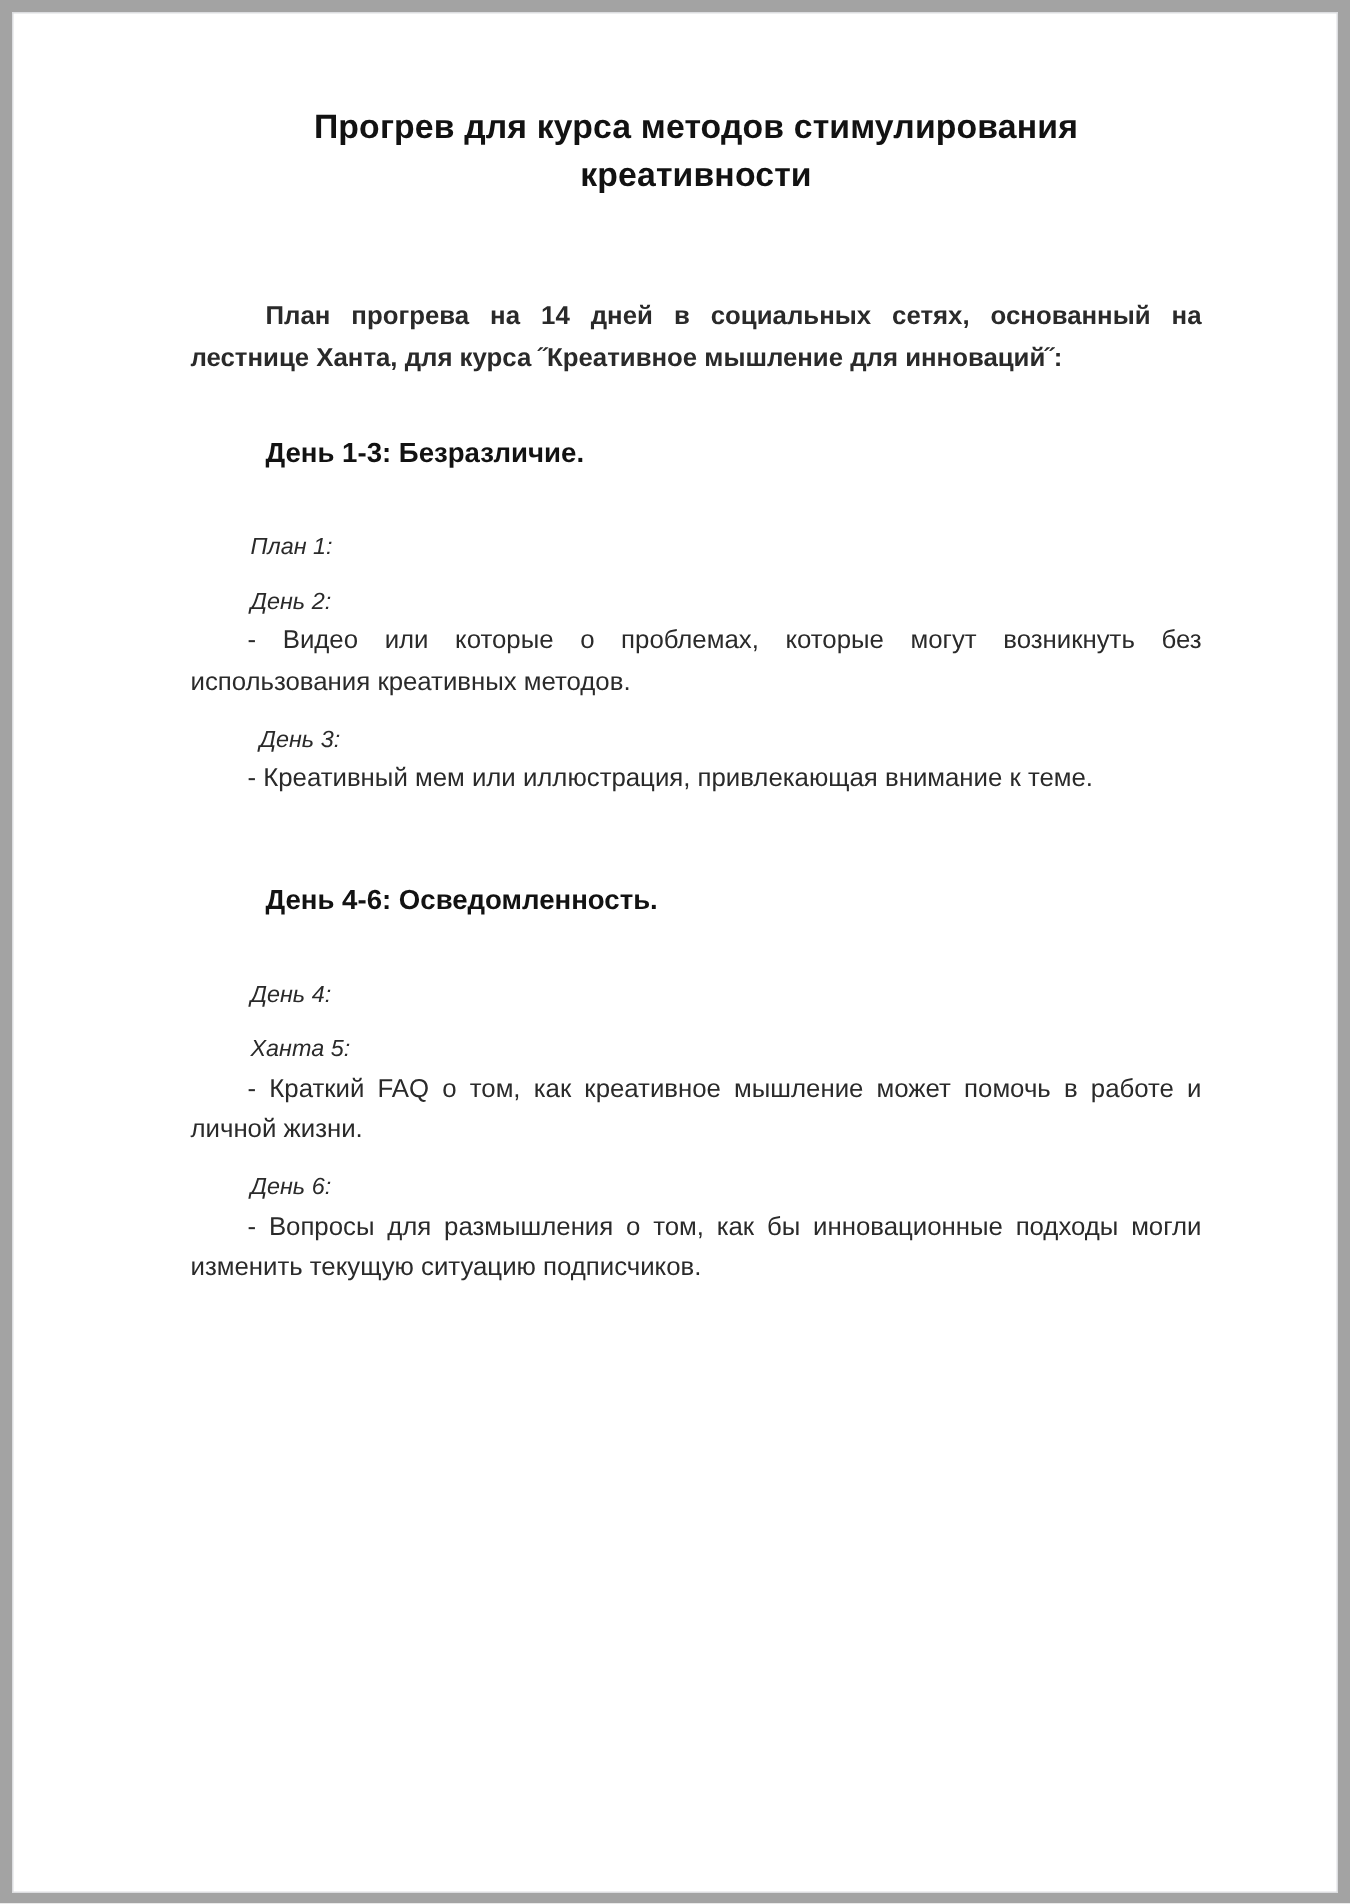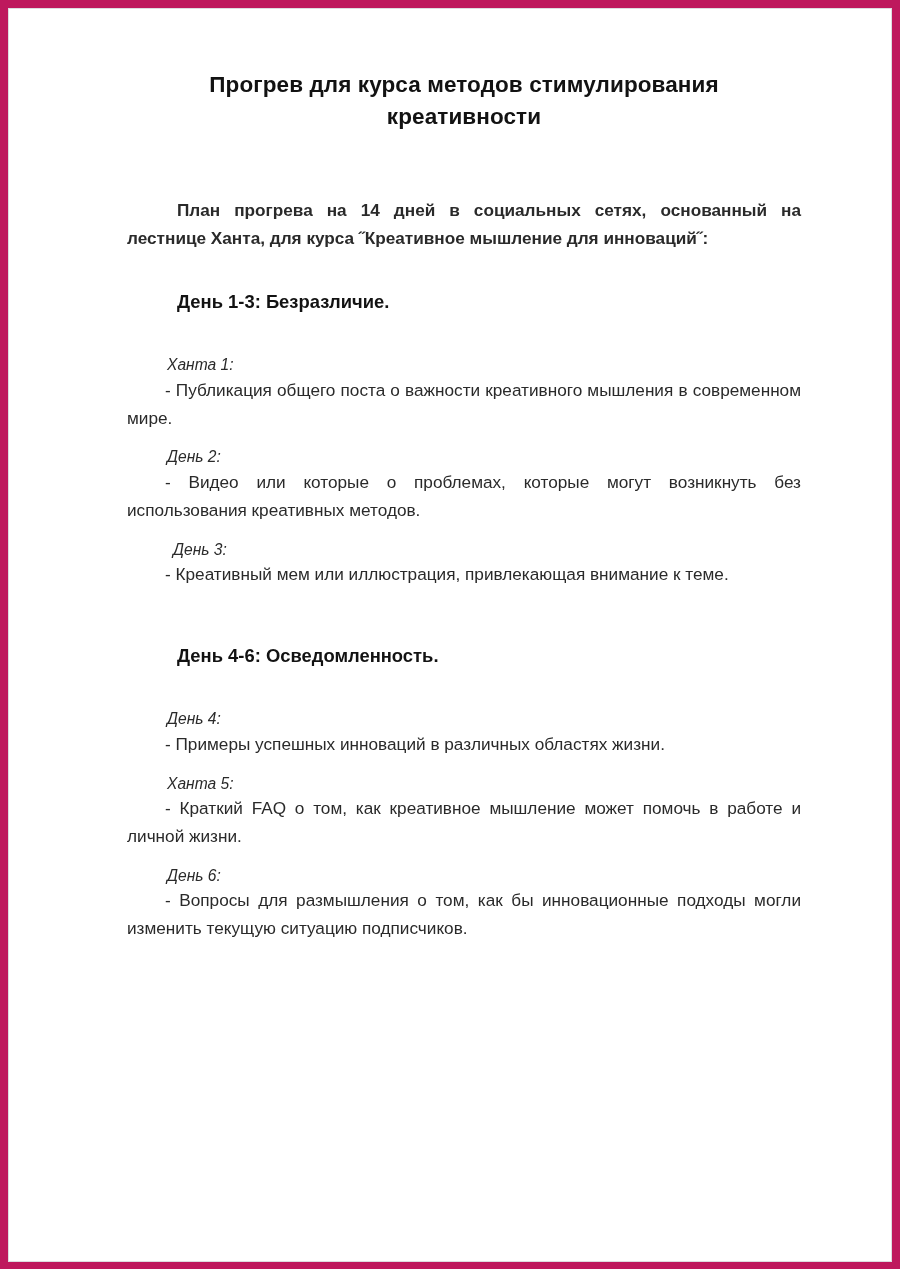--- a/index.html
+++ b/index.html
@@ -12,21 +12,21 @@
   body {
     font-family: "Liberation Sans", "DejaVu Sans", sans-serif;
     color: #1a1a1a;
     -webkit-font-smoothing: antialiased;
   }
 
   .page-canvas {
     position: relative;
     width: 900px;
     height: 1269px;
-    background: #be185d;
+    background: #a3a3a3;
     box-sizing: border-box;
     overflow: hidden;
   }
 
   
   .page-sheet {
     position: absolute;
     left: 8px;
     top: 8px;
     width: 884px;
@@ -121,22 +121,21 @@
       <p class="intro-para">План прогрева на 14 дней в социальных сетях, основанный на лестнице Ханта, для курса ˝Креативное мышление для инноваций˝:</p>
 
       <div class="gap-intro-h1"></div>
 
       <section>
         <h2 class="section-heading">День 1-3: Безразличие.</h2>
 
         <div class="gap-h-day"></div>
 
         <div>
-          <p class="day-label">Ханта 1:</p>
-          <p class="day-text">- Публикация общего поста о важности креативного мышления в современном мире.</p>
+          <p class="day-label">План 1:</p>
         </div>
 
         <div class="gap-day-block"></div>
 
         <div>
           <p class="day-label">День 2:</p>
           <p class="day-text">- Видео или которые о проблемах, которые могут возникнуть без использования креативных методов.</p>
         </div>
 
         <div class="gap-day-block"></div>
@@ -149,21 +148,20 @@
 
       <div class="gap-block-h"></div>
 
       <section>
         <h2 class="section-heading">День 4-6: Осведомленность.</h2>
 
         <div class="gap-h-day"></div>
 
         <div>
           <p class="day-label">День 4:</p>
-          <p class="day-text">- Примеры успешных инноваций в различных областях жизни.</p>
         </div>
 
         <div class="gap-day-block"></div>
 
         <div>
           <p class="day-label">Ханта 5:</p>
           <p class="day-text">- Краткий FAQ о том, как креативное мышление может помочь в работе и личной жизни.</p>
         </div>
 
         <div class="gap-day-block"></div>

